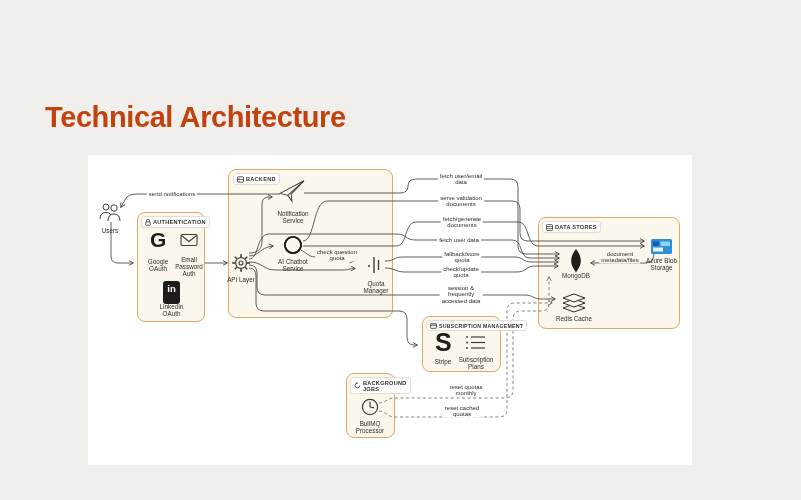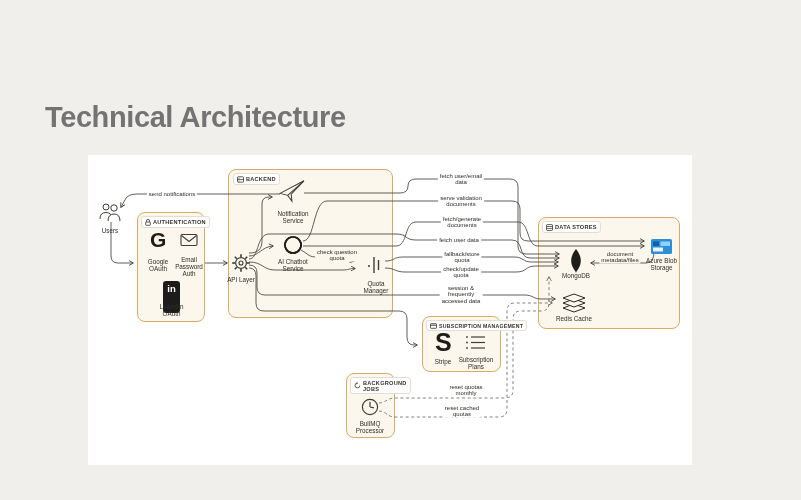--- a/index.html
+++ b/index.html
@@ -1,28 +1,28 @@
 <!DOCTYPE html>
 <html><head>
 <meta charset="utf-8">
 <style>
   * { margin:0; padding:0; box-sizing:border-box; }
   html,body { width:801px; height:500px; }
   body { background:#f0efec; font-family:"Liberation Sans", sans-serif; position:relative; overflow:hidden; }
-  .title { position:absolute; left:45px; top:101px; font-size:29px; font-weight:700; letter-spacing:-0.4px; color:#737373; }
+  .title { position:absolute; left:45px; top:101px; font-size:29px; font-weight:700; letter-spacing:-0.4px; color:#c2410c; }
   .canvas { position:absolute; left:88px; top:155px; width:604px; height:310px; background:#ffffff; }
   .group { position:absolute; background:#fcf7ec; border:1.2px solid #dcaa63; border-radius:8px; }
   .chip { position:absolute; display:flex; align-items:center; gap:2px; background:#ffffff; border:0.8px solid #e2ded2; border-radius:3px; padding:1.5px 3px; font-size:5.6px; font-weight:700; letter-spacing:0.25px; color:#34322c; white-space:pre-line; line-height:6px; z-index:4; }
   .chip svg { flex:0 0 auto; }
   .node-label { position:absolute; font-size:6.3px; line-height:7px; color:#2e2d29; text-align:center; white-space:pre-line; z-index:4; }
   .flow-label { position:absolute; font-size:6px; line-height:6.4px; color:#2e2d29; text-align:center; white-space:pre-line; background:#ffffff; padding:0 2px; z-index:3; transform:translate(-50%,-50%); }
   .icon { position:absolute; z-index:4; }
   .gtext { position:absolute; font-size:21px; font-weight:700; color:#1d1c1a; z-index:4; }
   .stext { position:absolute; font-size:25px; font-weight:700; color:#1d1c1a; z-index:4; }
-  .li-badge { position:absolute; width:17px; height:32px; background:#1d1c1a; border-radius:3px; color:#fff; font-weight:700; font-size:9.5px; text-align:center; line-height:16px; z-index:4; }
+  .li-badge { position:absolute; width:17px; height:23px; background:#1d1c1a; border-radius:3px; color:#fff; font-weight:700; font-size:9.5px; text-align:center; line-height:16px; z-index:4; }
   svg.wires { position:absolute; left:0; top:0; z-index:2; }
 </style>
 </head>
 <body>
 
 <div class="title">Technical Architecture</div>
 
 <div class="canvas">
 
   <div class="group" style="left:49px;top:57px;width:68px;height:110px;"></div>

